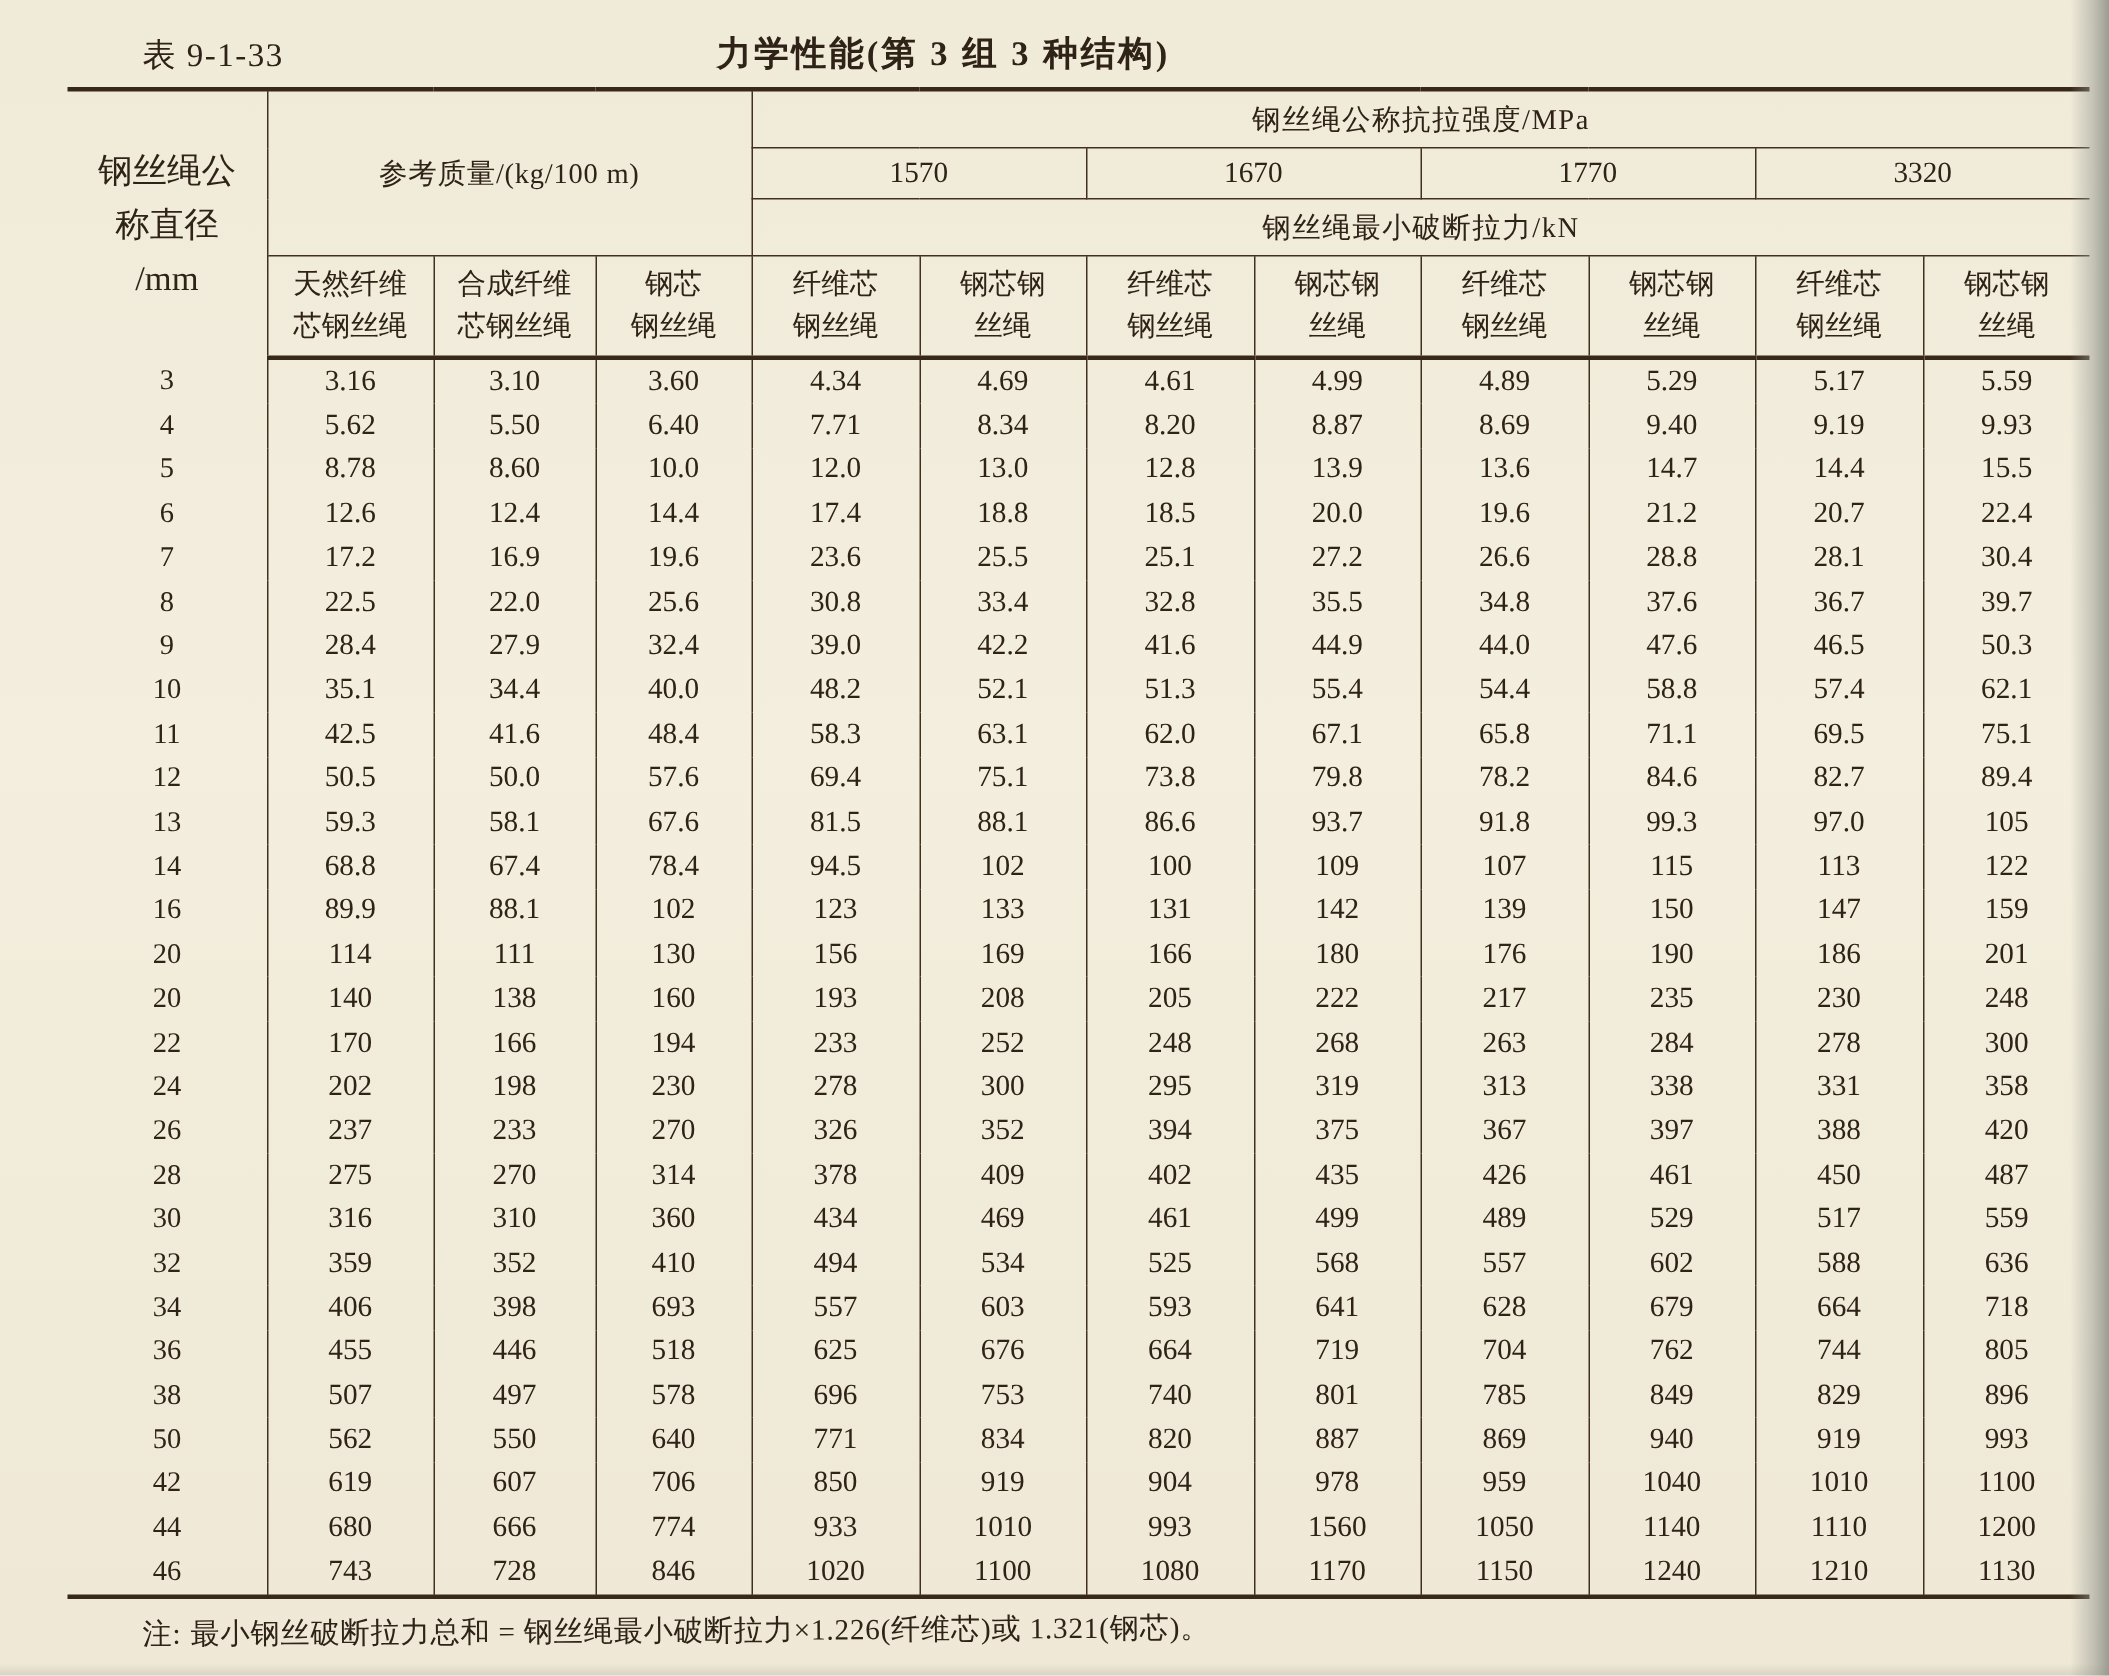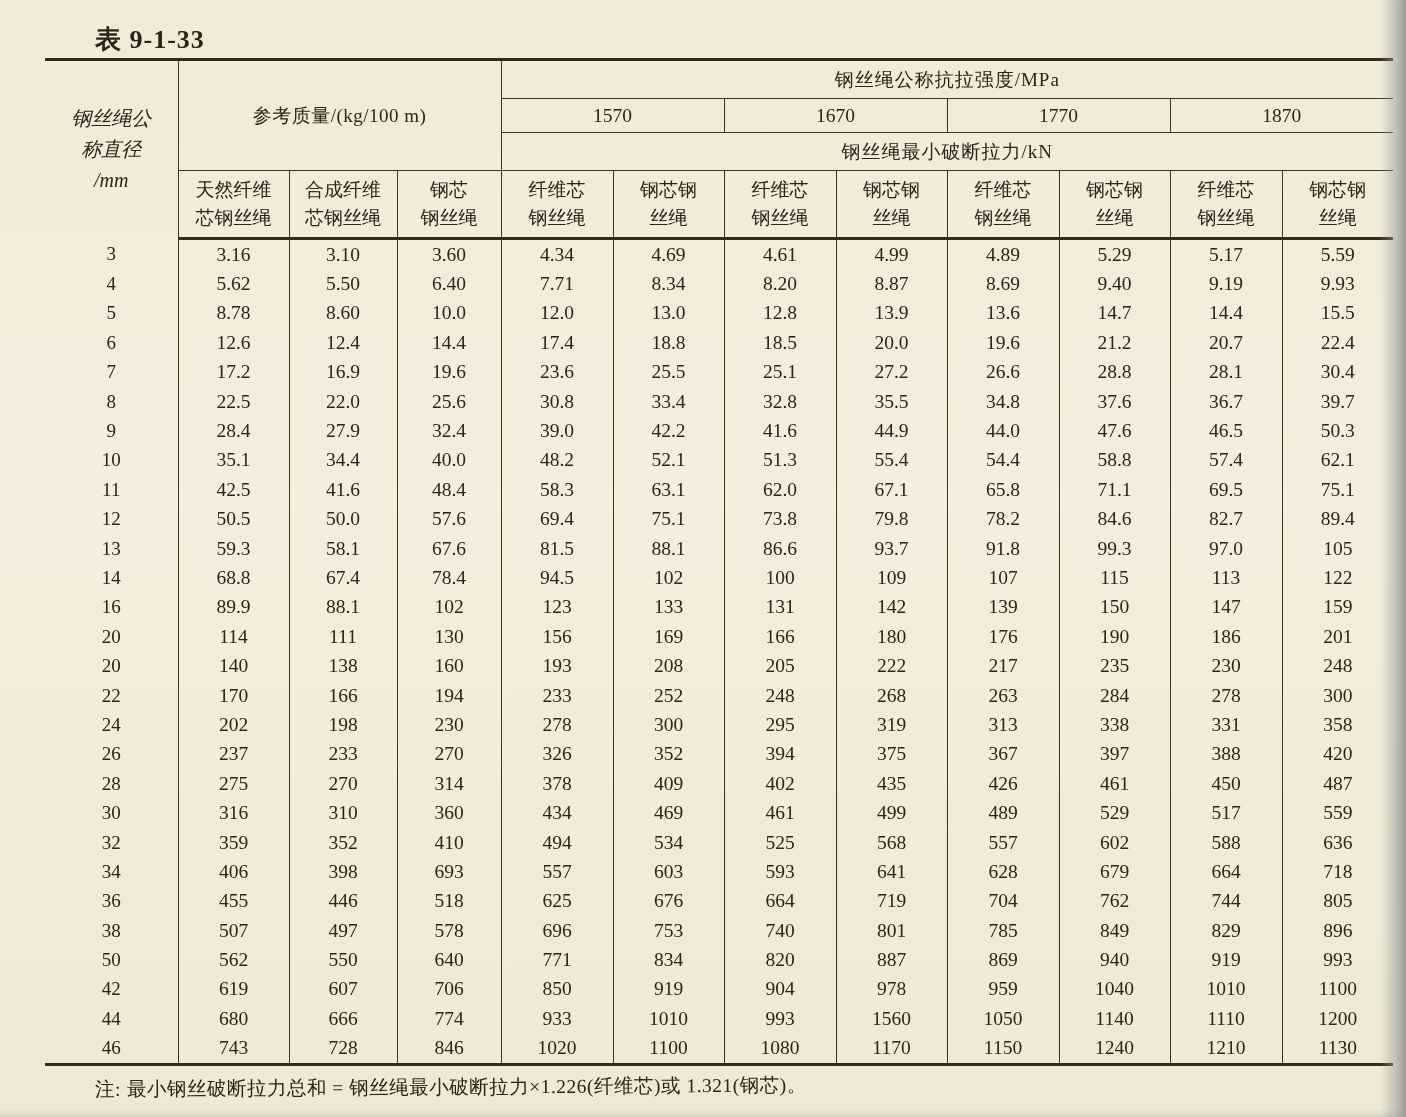--- a/index.html
+++ b/index.html
@@ -18,21 +18,21 @@
   .page-edge-bottom {
     position: absolute; left: 0; bottom: 0; width: 100%; height: 8px;
     background: linear-gradient(to bottom, rgba(150,150,140,0) 0%, rgba(150,150,140,0.25) 100%);
     pointer-events: none;
   }
   .titlebar {
     position: absolute; top: 18px; left: 45px; width: 1348px; height: 38px;
   }
   .table-number {
     position: absolute; left: 50px; top: 4px;
-    font-size: 26px; font-weight: bold; letter-spacing: 1px;
+    font-size: 22px; font-weight: normal; letter-spacing: 1px;
   }
   .table-title {
     position: absolute; left: 0; right: 180px; top: 2px; text-align: center;
     font-size: 23px; font-weight: bold; letter-spacing: 2px;
   }
   table.main {
     position: absolute; top: 58px; left: 45px;
     width: 1348px;
     border-collapse: collapse; table-layout: fixed;
     border-top: 3px solid #38281a;
@@ -48,36 +48,37 @@
   }
   table.main th:first-child, table.main td:first-child { border-left: none; }
   table.main th:last-child,  table.main td:last-child  { border-right: none; }
   
   th.rule-b { border-bottom: 1.5px solid #42301f; }
   thead tr.subhead th { border-bottom: 3px solid #38281a; }
   th.h-title { height: 37px; font-size: 19px; letter-spacing: 1px; margin-left: 19px; }
   th.h-vals  { height: 33px; font-size: 19.5px; }
   th.h-break { height: 37px; font-size: 19px; letter-spacing: 1px; }
   tr.subhead th { height: 66px; white-space: pre-line; line-height: 1.45; font-size: 19px; }
-  th.diameter-head { white-space: pre-line; line-height: 1.55; font-size: 20px; font-style: italic; }
+  th.diameter-head { white-space: pre-line; line-height: 1.55; font-size: 23px; }
   th.mass-head { font-size: 19px; letter-spacing: 0.5px; }
   tbody td { height: 29.4px; font-size: 19.5px; }
   tbody td:first-child { font-size: 19px; }
   .note {
     position: absolute; left: 95px; top: 1072px; width: 1240px;
     font-size: 19.5px; letter-spacing: 0.5px;
     transform: rotate(-0.35deg);
   }
   .note .note-prefix { margin-right: 6px; }
 </style>
 </head>
 <body>
 
 <div class="titlebar">
   <div class="table-number">表 9-1-33</div>
+  <div class="table-title">力学性能(第 3 组 3 种结构)</div>
 </div>
 
 <table class="main">
   <colgroup>
     <col style="width:133px">
       <col style="width:111px">
       <col style="width:108px">
       <col style="width:104px">
     <col style="width:112px">
       <col style="width:111px">
@@ -93,21 +94,21 @@
       <th class="diameter-head" rowspan="4">钢丝绳公
 称直径
 /mm</th>
       <th class="mass-head rule-b" colspan="3" rowspan="3">参考质量/(kg/100 m)</th>
       <th class="h-title rule-b" colspan="8">钢丝绳公称抗拉强度/MPa</th>
     </tr>
     <tr>
       <th class="h-vals rule-b" colspan="2">1570</th>
       <th class="h-vals rule-b" colspan="2">1670</th>
       <th class="h-vals rule-b" colspan="2">1770</th>
-      <th class="h-vals rule-b" colspan="2">1870</th>
+      <th class="h-vals rule-b" colspan="2">3320</th>
     </tr>
     <tr>
       <th class="h-break rule-b" colspan="8">钢丝绳最小破断拉力/kN</th>
     </tr>
     <tr class="subhead">
       <th>天然纤维
 芯钢丝绳</th>
       <th>合成纤维
 芯钢丝绳</th>
       <th>钢芯

